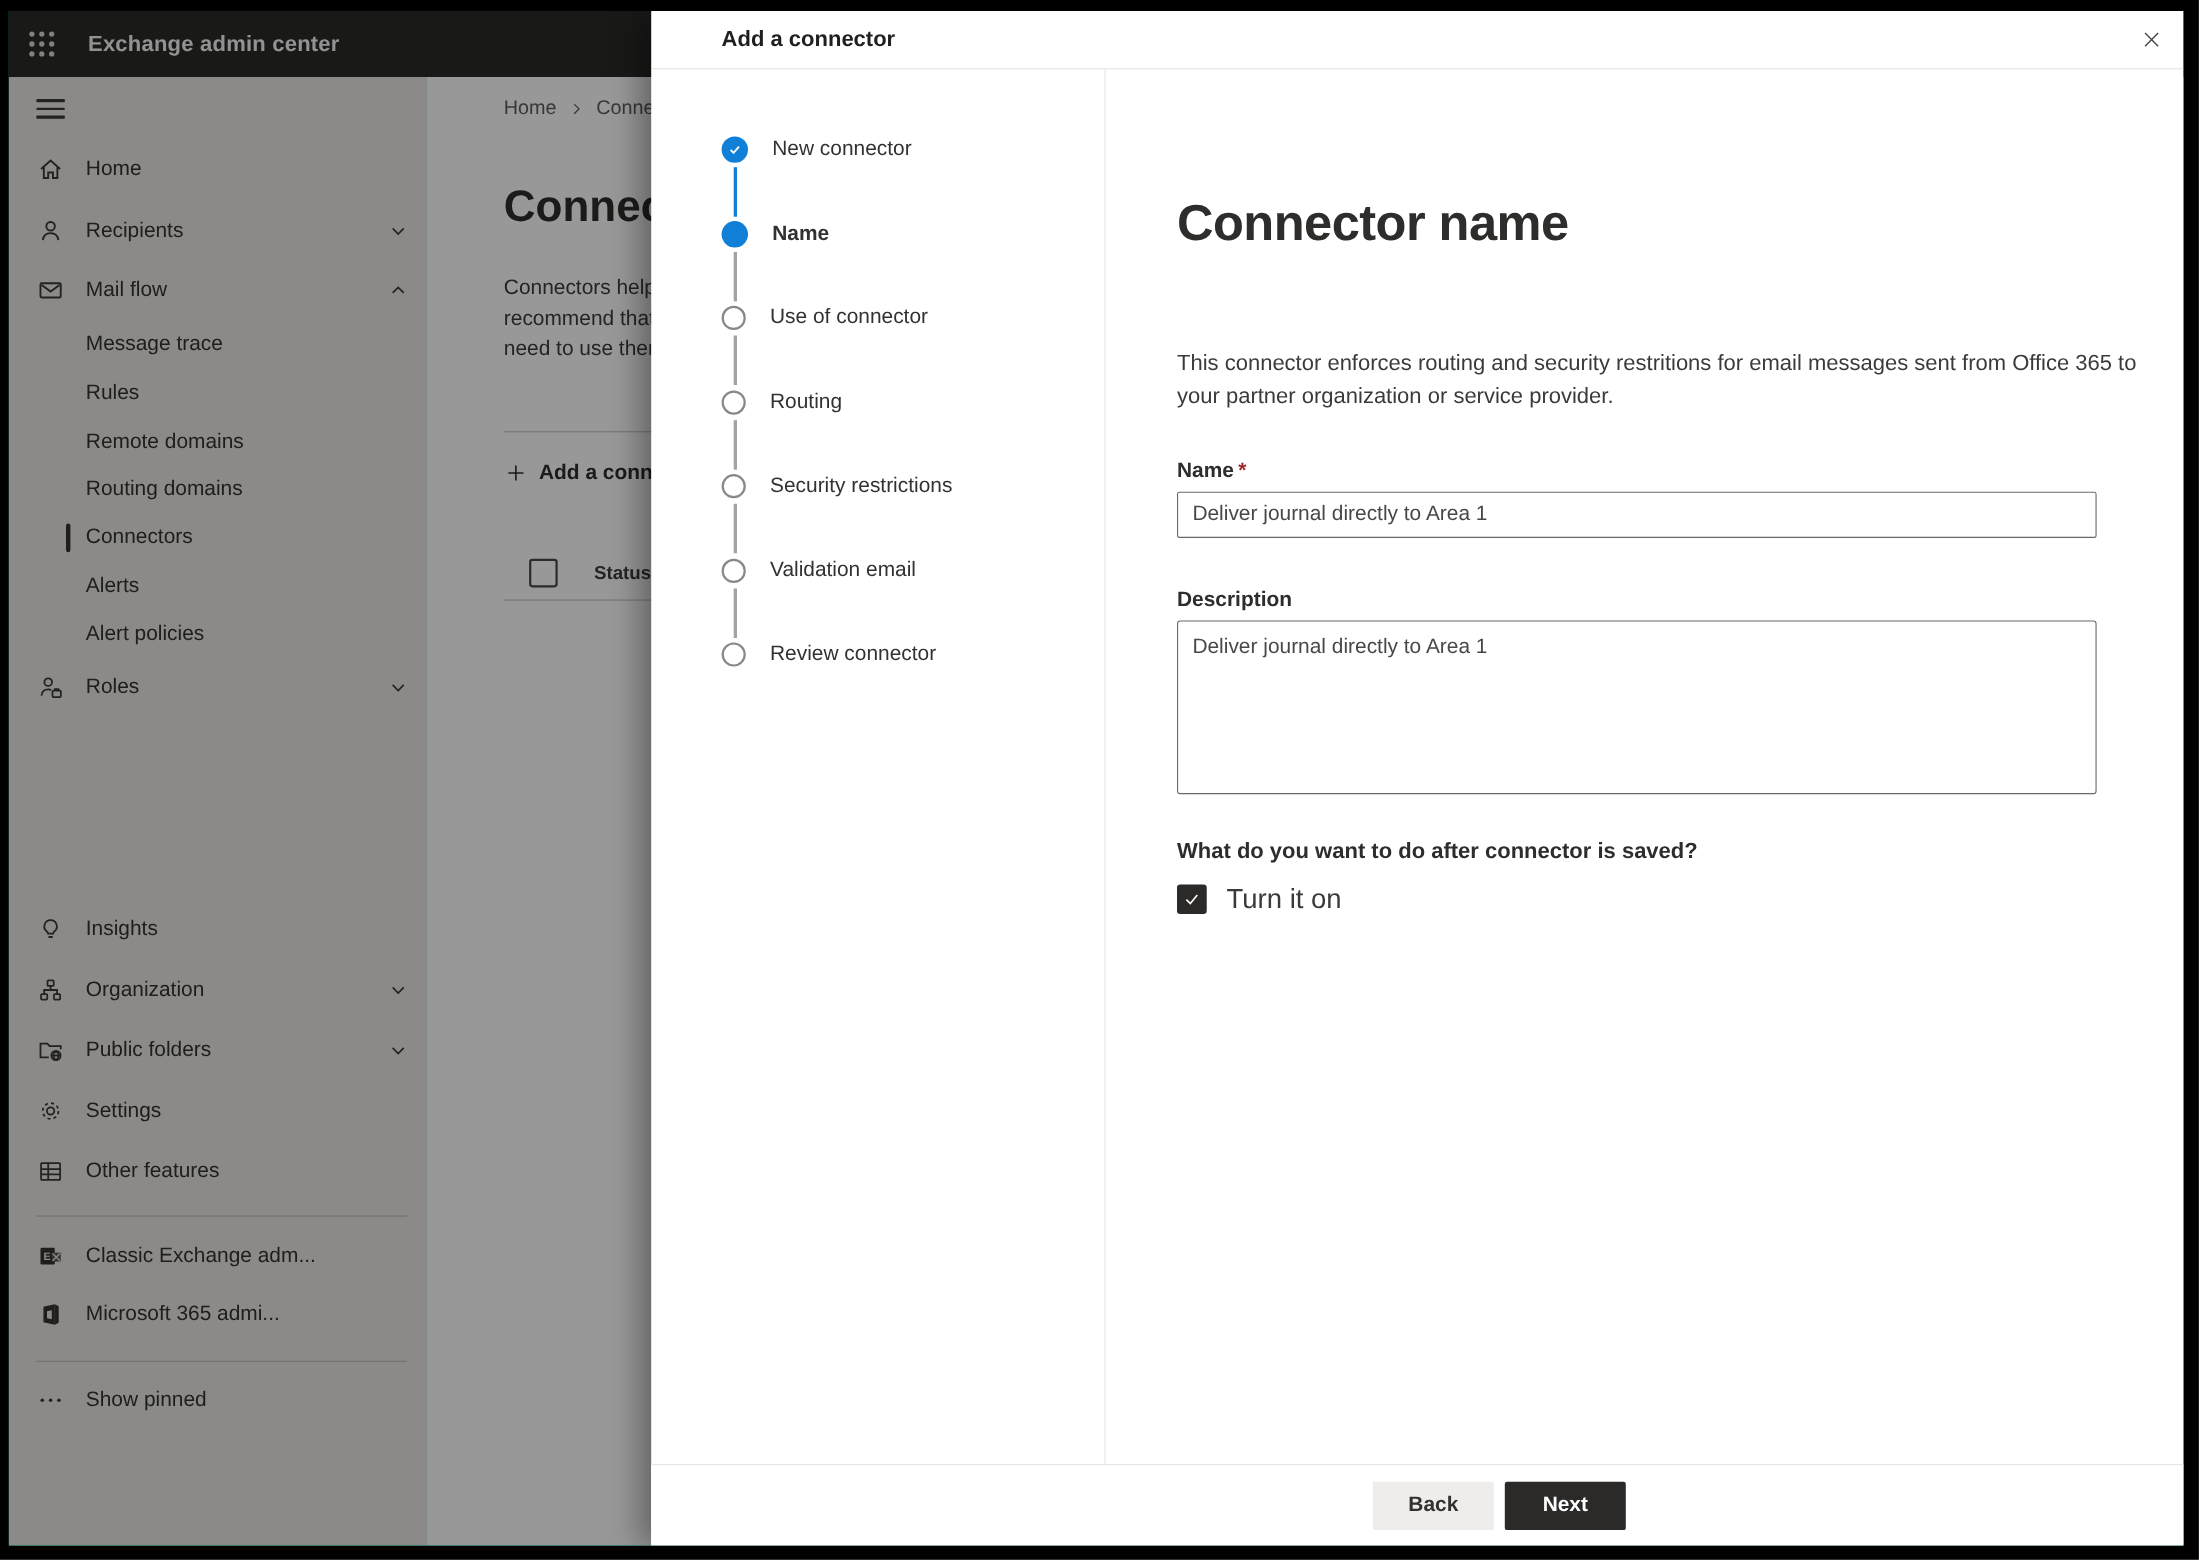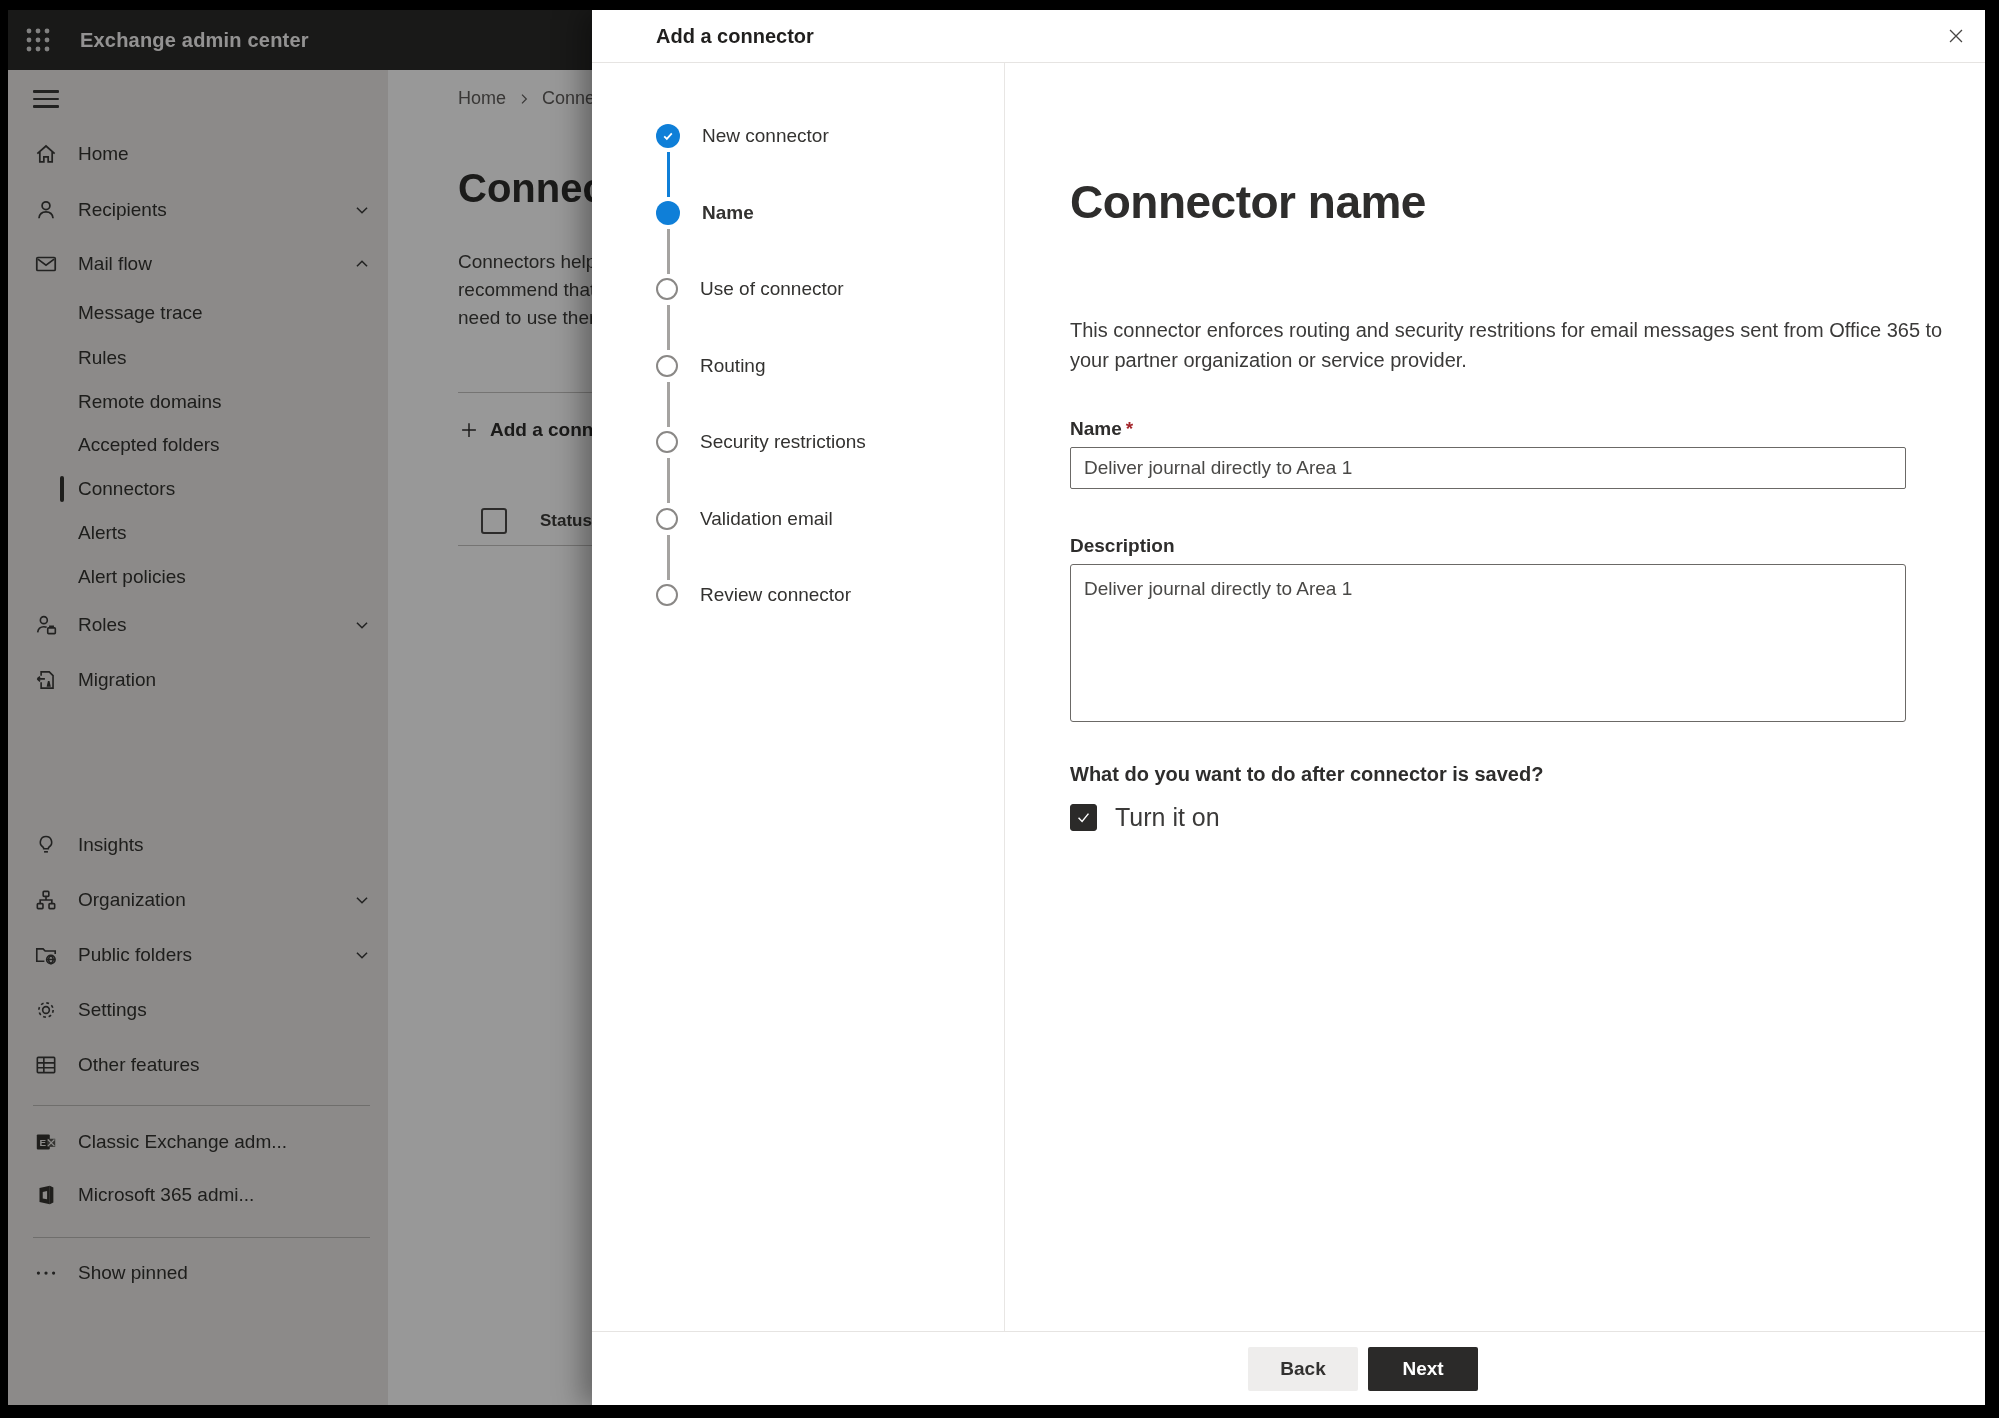--- a/index.html
+++ b/index.html
@@ -156,21 +156,21 @@
     <div class="nav-item sub" style="top:221px">
         <span class="lbl">Message trace</span>
       </div>
     <div class="nav-item sub" style="top:266px">
         <span class="lbl">Rules</span>
       </div>
     <div class="nav-item sub" style="top:310px">
         <span class="lbl">Remote domains</span>
       </div>
     <div class="nav-item sub" style="top:353px">
-        <span class="lbl">Accepted folders</span>
+        <span class="lbl">Routing domains</span>
       </div>
     <div class="nav-item sub selected" style="top:397px">
         <span class="lbl">Connectors</span>
       </div>
     <div class="nav-item sub" style="top:441px">
         <span class="lbl">Alerts</span>
       </div>
     <div class="nav-item sub" style="top:485px">
         <span class="lbl">Alert policies</span>
       </div>
@@ -182,30 +182,20 @@
             <rect x="13.6" y="14.6" width="7" height="5.4" rx="0.8"></rect>
             <path d="M15.6 14.6 V13.3 H18.6 V14.6"></path>
           </svg>
         </span>
       <span class="lbl">Roles</span>
       <span class="chev">
           <svg viewBox="0 0 24 24" fill="none" stroke="currentColor" stroke-width="1.7">
             <path d="M6.5 9.5 12 15 17.5 9.5"></path>
           </svg>
         </span>
-    </div>
-    <div class="nav-item" style="top:588px">
-      <span class="ic">
-          <svg viewBox="0 0 24 24" fill="none" stroke="currentColor" stroke-width="1.5">
-            <path d="M7.5 8 V4.5 H15 L18.5 8 V19.5 H7.5 V14"></path>
-            <path d="M11 11 H4 M4 11 L6.5 8.8 M4 11 L6.5 13.2"></path>
-            <path d="M14.5 13 L13.5 17.5 L15.5 17.5 Z"></path>
-          </svg>
-        </span>
-      <span class="lbl">Migration</span>
     </div>
     <div class="nav-item" style="top:753px">
       <span class="ic">
           <svg viewBox="0 0 24 24" fill="none" stroke="currentColor" stroke-width="1.5">
             <path d="M12 4.2 a5.2 5.2 0 0 1 3.1 9.4 c-.7.5-1 1.1-1 1.9 h-4.2 c0-.8-.3-1.4-1-1.9 A5.2 5.2 0 0 1 12 4.2 Z"></path>
             <path d="M10.2 18.3 h3.6"></path>
           </svg>
         </span>
       <span class="lbl">Insights</span>
     </div>

